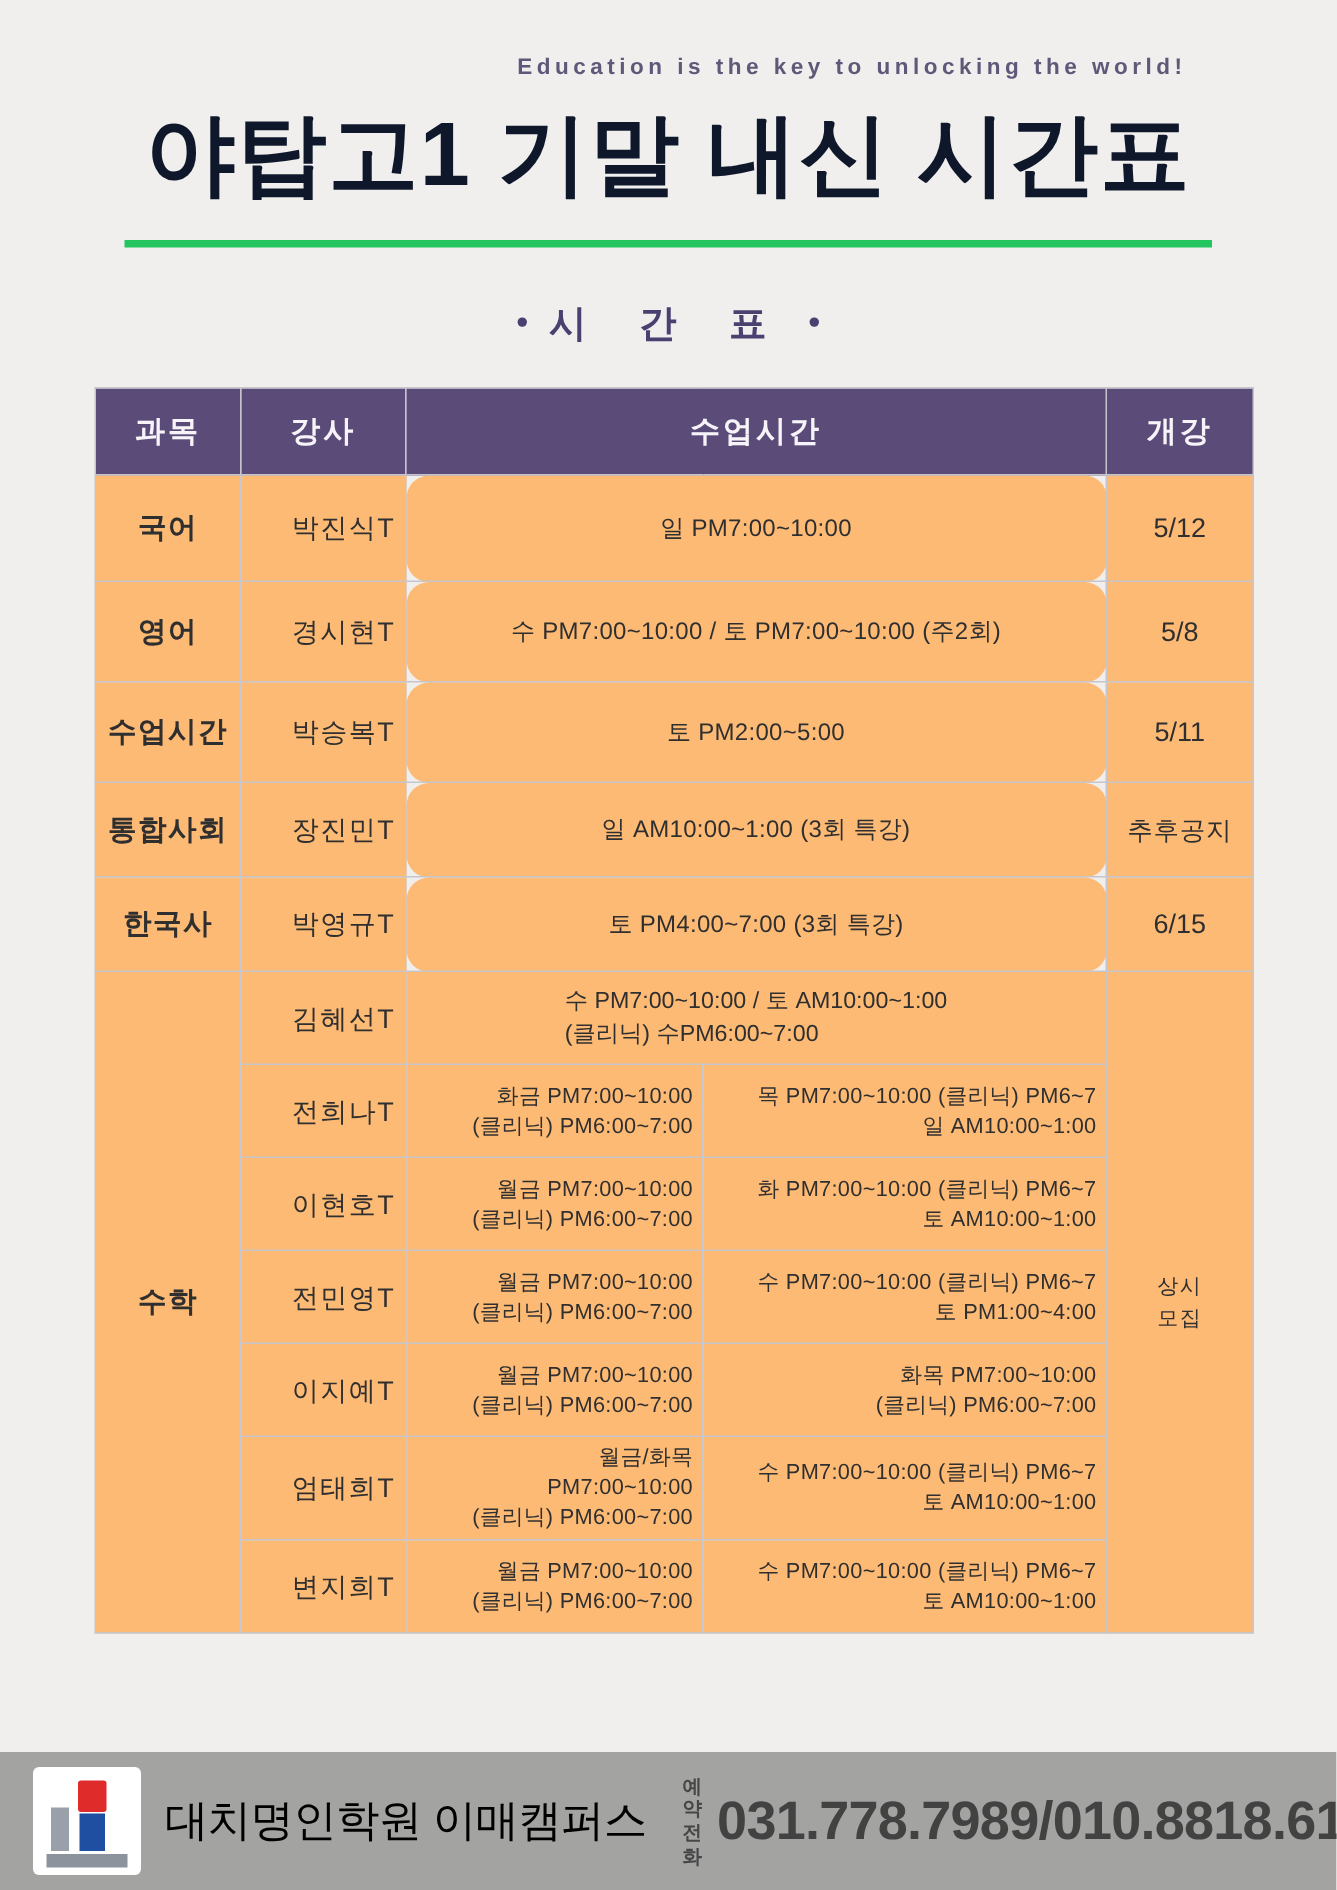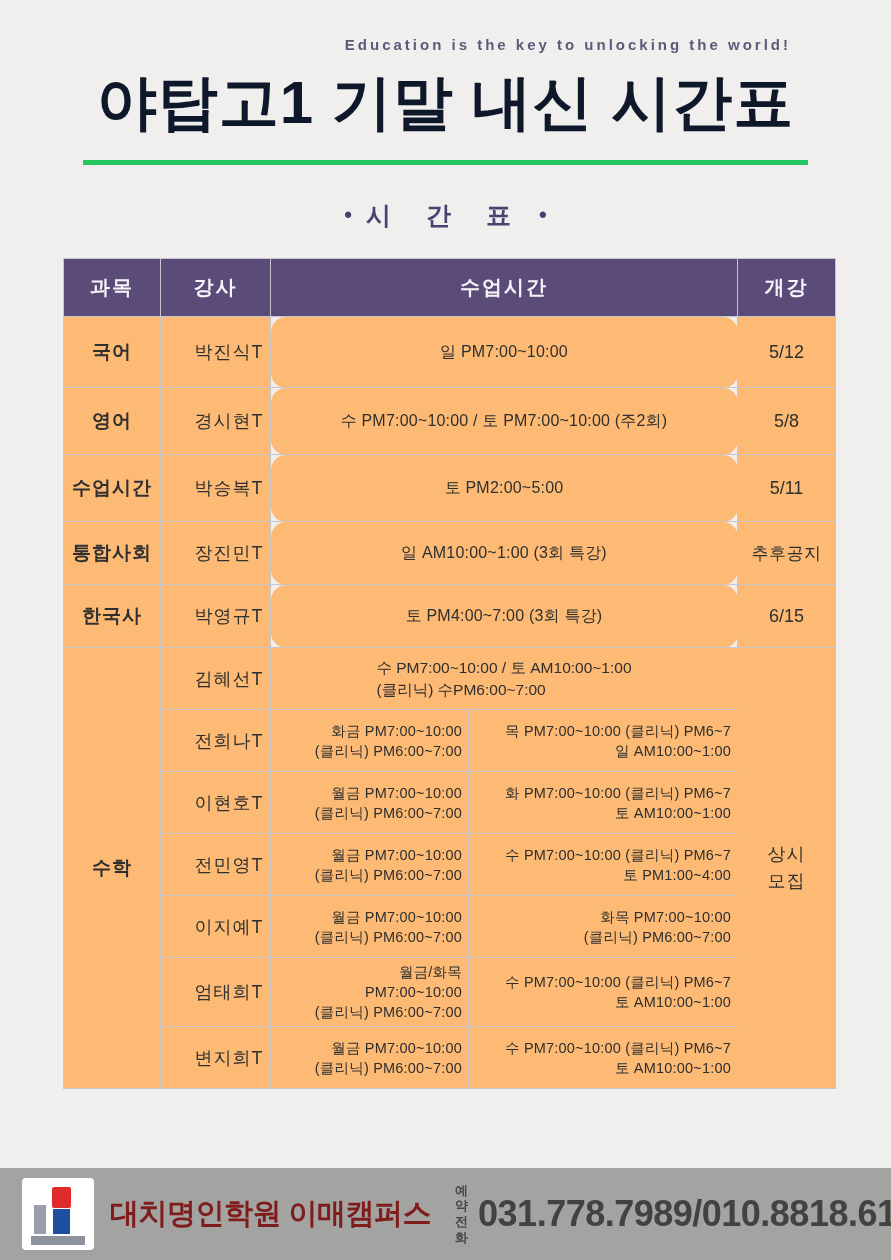--- a/index.html
+++ b/index.html
@@ -58,38 +58,38 @@
   td.sub{
     font-size:14.5px;text-align:right;padding:4px 6px 4px 13px;
     line-height:1.38;letter-spacing:0.2px;
   }
   .pre{white-space:pre-line;}
   td.fullspan{font-size:15.5px;}
   td.fullspan .blk{
     display:inline-block;text-align:left;line-height:1.4;
   }
   td.math-subject{font-size:19px;font-weight:bold;letter-spacing:1px;}
-  td.math-start{font-size:18px;line-height:1.5;letter-spacing:1px;}
+  td.math-start{font-size:14px;line-height:1.5;letter-spacing:1px;}
   
   .footer{
     position:absolute;left:0;bottom:0;width:891px;height:92px;
     background:#a3a3a2;
     display:flex;align-items:center;
   }
   .logo{
     width:72px;height:72px;margin-left:22px;flex:0 0 auto;
     background:#ffffff;border-radius:4px;position:relative;
   }
   .logo .g1{position:absolute;left:16%;top:38%;width:18%;height:40%;background:#9aa0a9;}
   .logo .red{position:absolute;left:41%;top:13%;width:27%;height:29%;background:#e02b2b;border-radius:2px;}
   .logo .blue{position:absolute;left:43%;top:43%;width:23%;height:35%;background:#1f4fa0;}
   .logo .base{position:absolute;left:12%;top:81%;width:76%;height:12%;background:#8d939c;}
   .academy{
-    margin-left:16px;font-size:29px;font-weight:bold;
-    color:#7f1d1d;letter-spacing:-0.5px;white-space:nowrap;
+    margin-left:16px;font-size:29px;font-weight:normal;
+    color:#000000;letter-spacing:-0.5px;white-space:nowrap;
   }
   .phone-label{
     margin-left:24px;font-size:13px;font-weight:bold;
     color:#474747;line-height:1.2;text-align:left;white-space:pre-line;
   }
   .phone{
     margin-left:10px;font-size:36px;font-weight:800;
     color:#424242;letter-spacing:-0.5px;white-space:nowrap;
   }
 </style>

